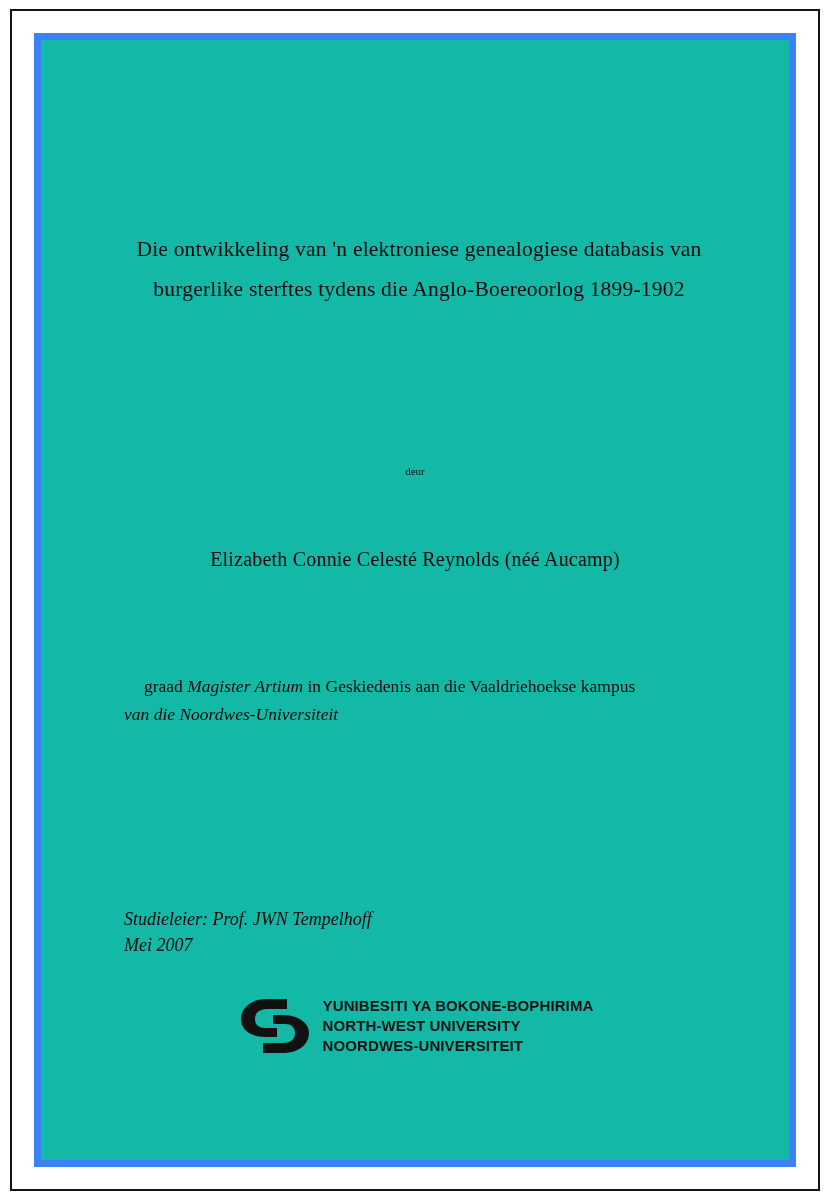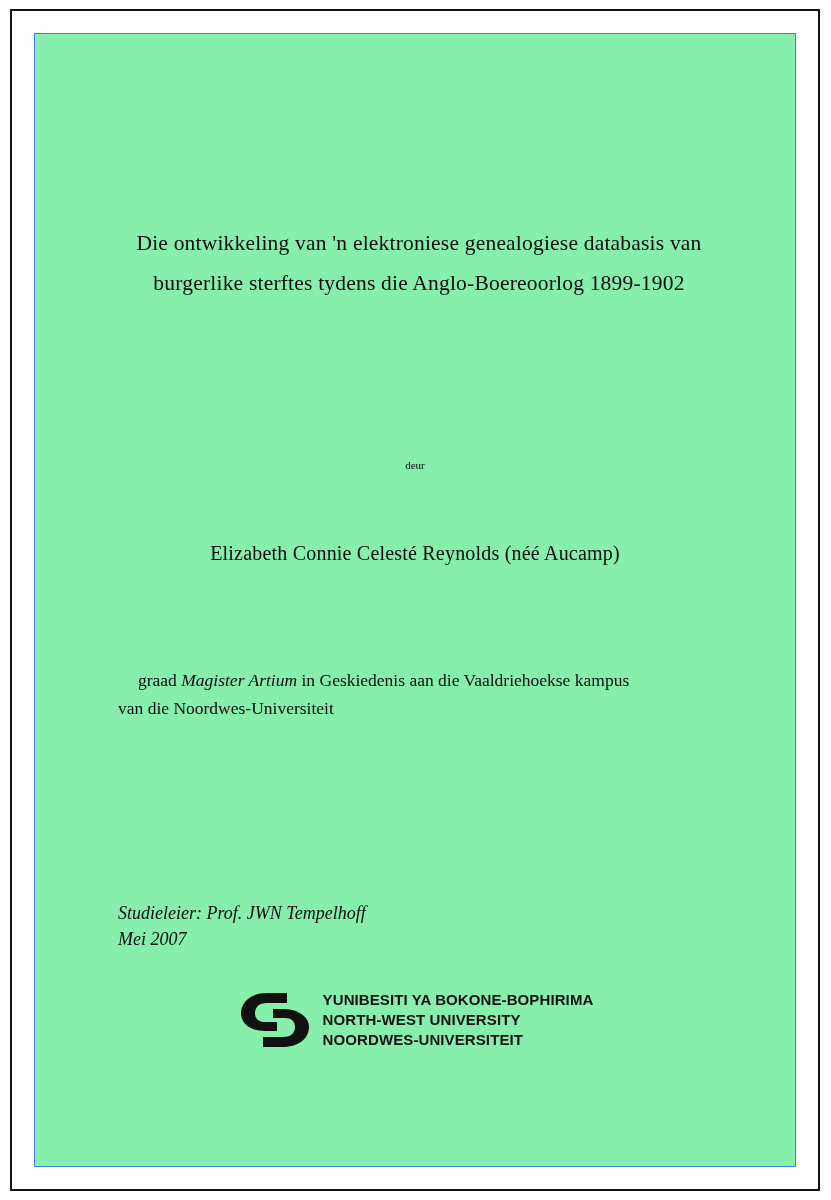--- a/index.html
+++ b/index.html
@@ -23,23 +23,23 @@
     background: #ffffff;
     border: 2px solid #141414;
     box-sizing: border-box;
   }
   .page-inner {
     position: absolute;
     left: 22px;
     top: 22px;
     right: 22px;
     bottom: 22px;
-    border: 1px solid #3b82f6;
+    border: 7px solid #3b82f6;
     box-sizing: border-box;
-    background: #86efac;
+    background: #14b8a6;
   }
   .content {
     position: absolute;
     left: 0;
     top: 0;
     width: 100%;
     height: 100%;
   }
 
   .title-block {
@@ -77,21 +77,21 @@
     position: absolute;
     left: 83px;
     right: 68px;
     top: 632px;
     font-size: 17.5px;
     line-height: 1.62;
     text-align: justify;
   }
   .submission .l1 { text-align: justify; text-align-last: justify; }
   .submission .l2 { text-align: left; margin-left: 20px; }
-  .submission .l3 { text-align: left; }
+  .submission .l3 { text-align: left; font-style: italic; }
   .italic { font-style: italic; }
 
   .supervisor {
     position: absolute;
     left: 83px;
     top: 866px;
     font-size: 18px;
     line-height: 1.45;
   }
   .supervisor div { white-space: nowrap; font-style: italic; }

